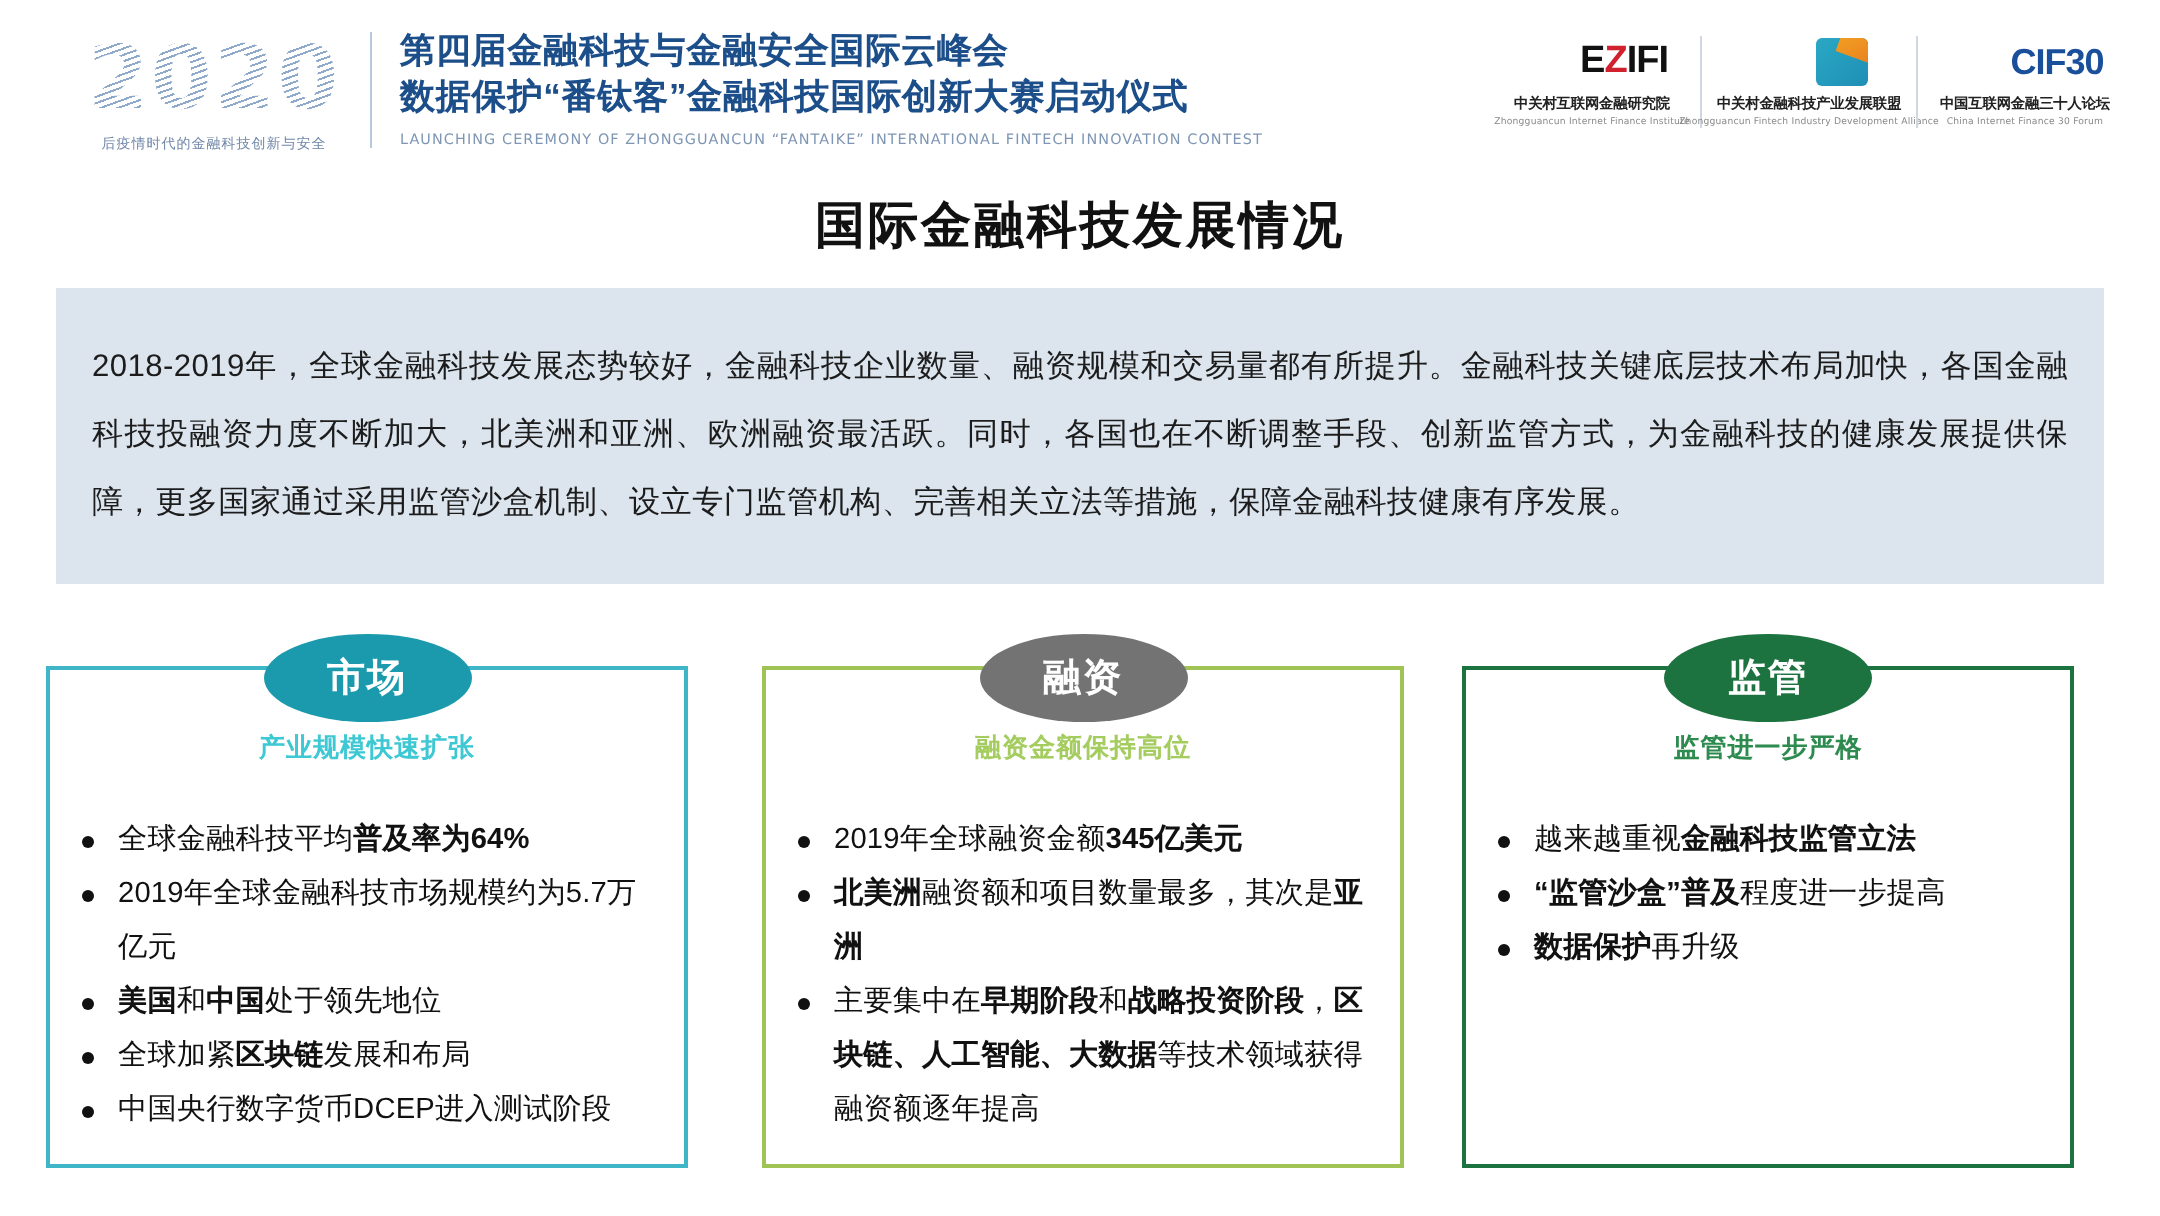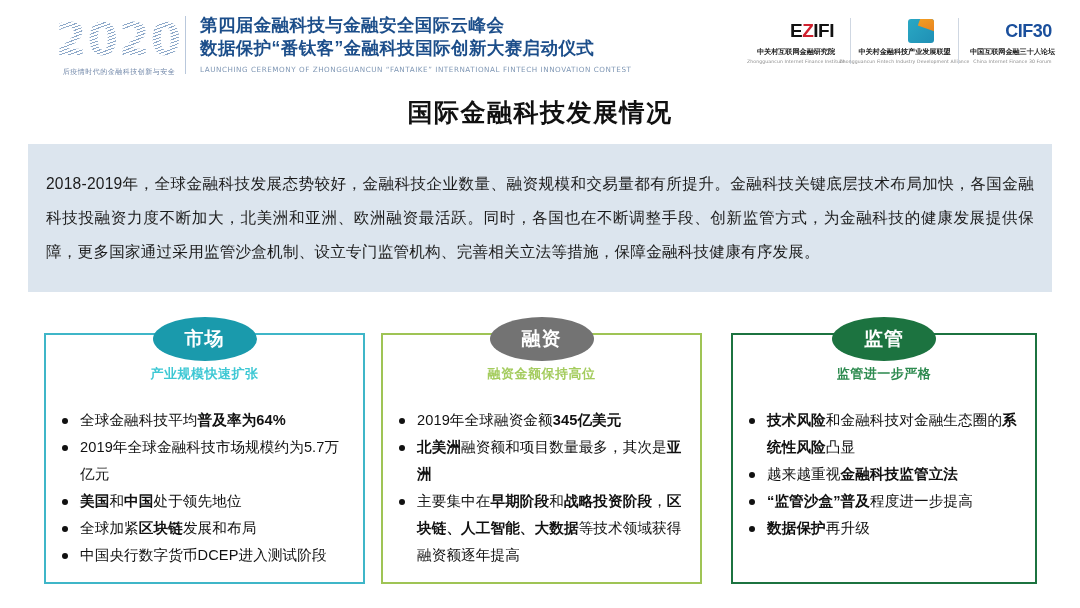--- a/index.html
+++ b/index.html
@@ -23,21 +23,21 @@
     position: absolute;
     left: 0; top: 0;
     width: 1080px;
     height: 88px;
     display: flex;
     align-items: center;
   }
 
   .logo-2020 {
     position: absolute;
-    left: 44px; top: 14px;
+    left: 32px; top: 14px;
     width: 150px;
     height: 66px;
     display: flex;
     flex-direction: column;
     align-items: center;
     justify-content: center;
   }
   .logo-2020-num {
     font-size: 44px;
     font-weight: 700;
@@ -187,21 +187,21 @@
     height: 280px;
   }
   .card {
     position: absolute;
     top: 15px;
     height: 251px;
     background: #ffffff;
     border: 2px solid #000;
     padding: 30px 8px 6px 8px;
   }
-  #card-0 { left: 44px;  width: 321px; border-color: #3fb6c8; }
+  #card-0 { left: 23px;  width: 321px; border-color: #3fb6c8; }
   #card-1 { left: 381px; width: 321px; border-color: #9fc455; }
   #card-2 { left: 731px; width: 306px; border-color: #1c7340; }
 
   .card-badge {
     position: absolute;
     top: -18px;
     left: 50%;
     transform: translateX(-50%);
     width: 104px;
     height: 44px;
@@ -330,21 +330,20 @@
           <li>2019年全球融资金额<b>345亿美元</b></li>
           <li><b>北美洲</b>融资额和项目数量最多，其次是<b>亚洲</b></li>
           <li>主要集中在<b>早期阶段</b>和<b>战略投资阶段</b>，<b>区块链、人工智能、大数据</b>等技术领域获得融资额逐年提高</li>
         </ul>
     </div>
 
     <div class="card" id="card-2">
       <div class="card-badge">监管</div>
       <div class="card-heading">监管进一步严格</div>
       <ul class="card-list">
-          <li><b>技术风险</b>和金融科技对金融生态圈的<b>系统性风险</b>凸显</li>
           <li>越来越重视<b>金融科技监管立法</b></li>
           <li><b>“监管沙盒”普及</b>程度进一步提高</li>
           <li><b>数据保护</b>再升级</li>
         </ul>
     </div>
 
   </div>
 
 </div>
 

